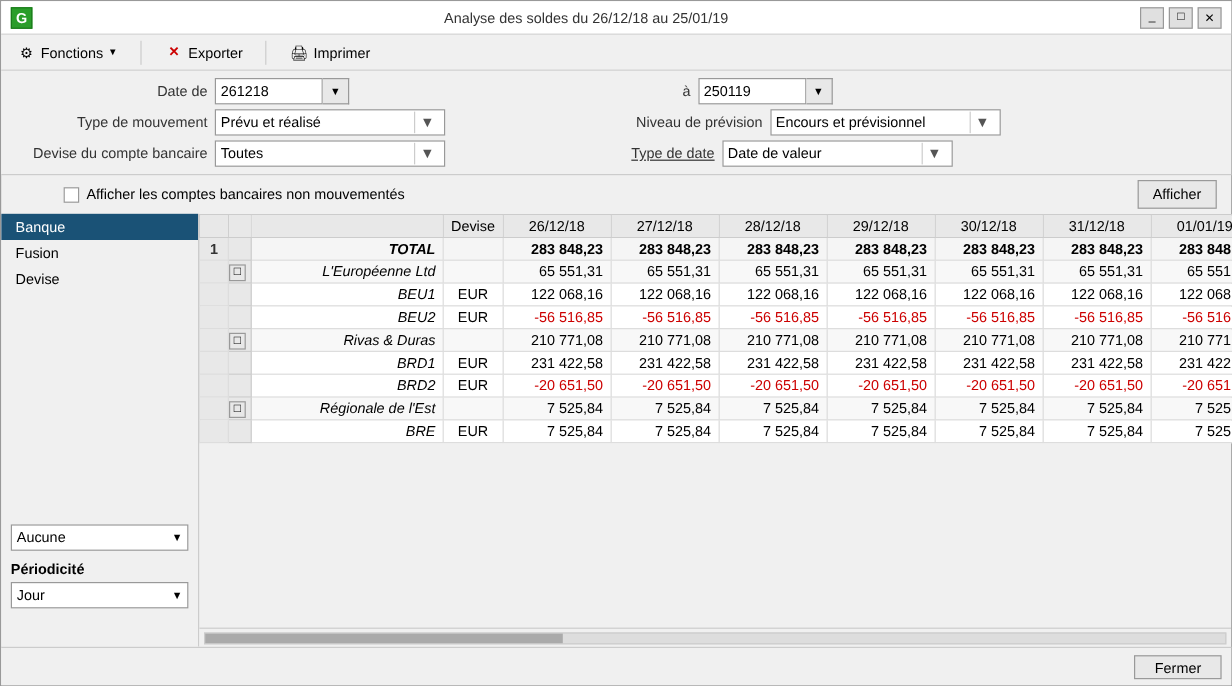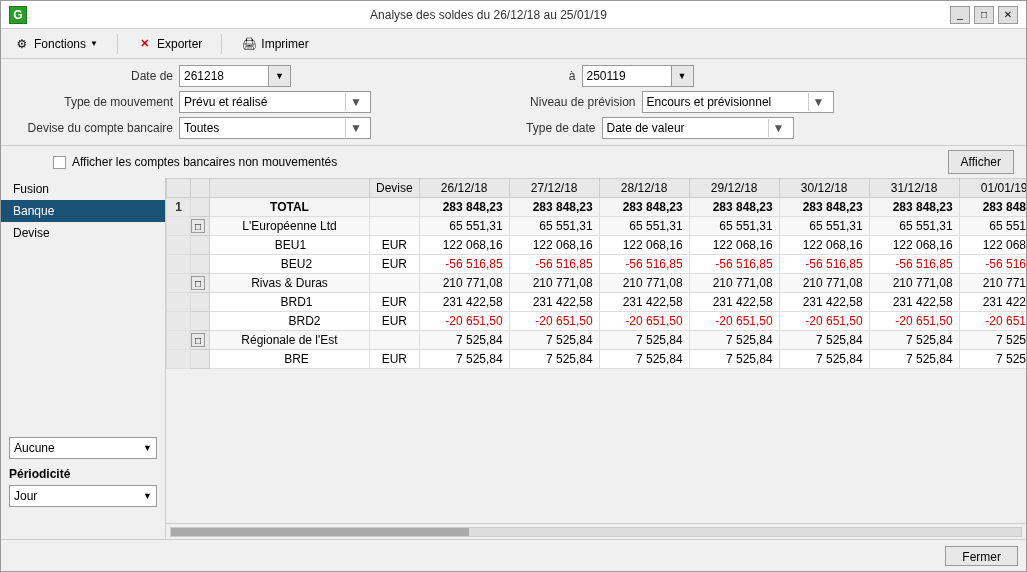--- a/index.html
+++ b/index.html
@@ -43,21 +43,21 @@
 
     .data-area { flex: 1; display: flex; flex-direction: column; overflow: hidden; }
 
     .data-table-container { flex: 1; overflow: auto; position: relative; }
     .data-table { border-collapse: collapse; width: max-content; min-width: 100%; font-size: 11px; }
     .data-table th { background: #e8e8e8; border: 1px solid #ccc; padding: 2px 6px; text-align: center; white-space: nowrap; position: sticky; top: 0; z-index: 1; font-weight: normal; }
     .data-table th.name-col { text-align: left; min-width: 160px; }
     .data-table th.dev-col { min-width: 40px; }
     .data-table th.num-col { min-width: 90px; }
     .data-table td { border: 1px solid #ddd; padding: 2px 6px; white-space: nowrap; }
-    .data-table td.name-col { text-align: center; }
+    .data-table td.name-col { text-align: right; font-style: italic; }
     .data-table td.dev-col { text-align: center; }
     .data-table td.num-col { text-align: right; }
     .row-total { font-weight: bold; background: #f5f5f5; }
     .row-group { background: #f8f8f8; }
     .row-sub { background: white; }
 
     .expand-btn { display: inline-flex; align-items: center; justify-content: center; width: 14px; height: 14px; border: 1px solid #999; background: #e8e8e8; cursor: pointer; margin-right: 4px; font-size: 10px; font-weight: bold; }
 
     .row-num-cell { width: 24px; text-align: center; background: #e8e8e8; color: #333; border: 1px solid #ccc; }
 
@@ -146,44 +146,44 @@
     </div>
 
     <div class="param-row">
       <span class="param-label">Devise du compte bancaire</span>
       <div class="param-combo">
         <span>Toutes</span>
         <span class="combo-arrow">▼</span>
       </div>
     </div>
     <div class="param-row">
-      <span class="param-label" style="min-width:80px;">Type de date</span>
+      <span class="param-label" style="min-width:80px;text-decoration:underline;">Type de date</span>
       <div class="param-combo">
         <span>Date de valeur</span>
         <span class="combo-arrow">▼</span>
       </div>
     </div>
   </div>
 
   <div class="check-row">
     <div class="check-label">
       <div class="checkbox-custom"></div>
       <span>Afficher les comptes bancaires non mouvementés</span>
     </div>
     <button class="afficher-btn">Afficher</button>
   </div>
 
   <div class="main-content">
 
     <div class="sidebar">
+      <div id="sidebar-item-banque" class="sidebar-item active">
+        <span>Banque</span>
+      </div>
       <div id="sidebar-item-fusion" class="sidebar-item">
         <span>Fusion</span>
-      </div>
-      <div id="sidebar-item-banque" class="sidebar-item active">
-        <span>Banque</span>
       </div>
       <div id="sidebar-item-devise" class="sidebar-item">
         <span>Devise</span>
       </div>
       <div class="sidebar-spacer"></div>
       <div class="sidebar-combo">
         <span>Aucune</span>
         <span style="font-size:9px;">▼</span>
       </div>
       <div class="sidebar-section">

